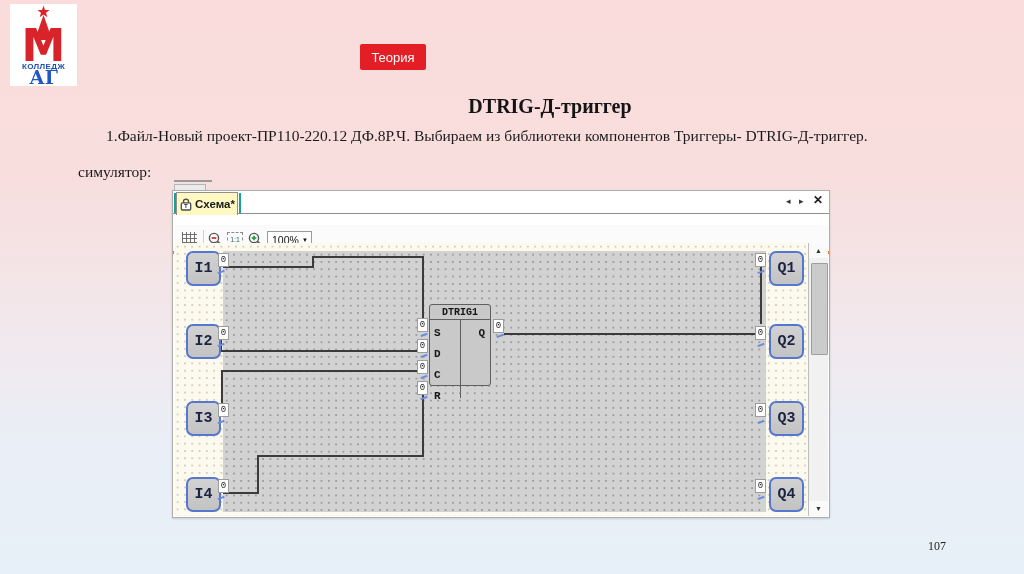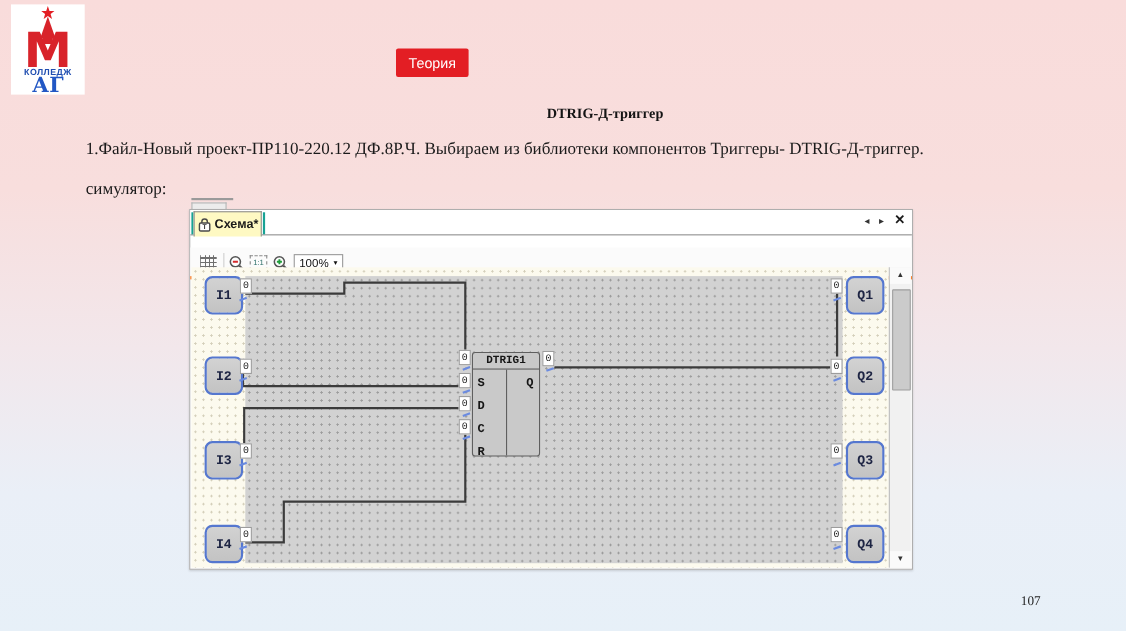--- a/index.html
+++ b/index.html
@@ -11,21 +11,21 @@
   
   .logo{position:absolute;left:10px;top:4px;width:67px;height:82px;background:#fff;}
 
   
   .theory-btn{position:absolute;left:360px;top:44px;width:66px;height:26px;
       background:#e31e24;color:#fff;font-size:13px;display:flex;align-items:center;justify-content:center;
       border-radius:2px;cursor:pointer;}
 
   
   .title{position:absolute;left:350px;top:95px;width:400px;text-align:center;
-      font-family:"Liberation Serif",serif;font-weight:bold;font-size:13px;color:#141414;}
+      font-family:"Liberation Serif",serif;font-weight:bold;font-size:20px;color:#141414;}
   .para{position:absolute;left:78px;width:900px;font-family:"Liberation Serif",serif;
       font-size:15.5px;color:#1a1a1a;white-space:nowrap;}
   .page-num{position:absolute;left:928px;top:539px;width:40px;font-family:"Liberation Serif",serif;
       font-size:12px;color:#222;}
 
   
   .window{position:absolute;left:172px;top:190px;width:656px;height:326px;
       background:#fff;border:1px solid #aeaeae;box-shadow:0 1px 2px rgba(0,0,0,.15);}
   .frag1{position:absolute;left:174px;top:180px;width:38px;height:2px;background:#9a9a9a;}
   .frag2{position:absolute;left:174px;top:184px;width:30px;height:6px;background:#ececec;border:1px solid #b5b5b5;border-bottom:none;}
@@ -57,27 +57,27 @@
   
   .canvas{position:absolute;left:1px;top:52px;width:634px;height:273px;background:#fcfaee;
       background-image:radial-gradient(#d4cfba 1px,transparent 1px);background-size:7.3px 7.3px;overflow:hidden;}
   .gray-area{position:absolute;left:49px;top:8px;width:543px;height:261px;background:#d2d2d2;
       background-image:radial-gradient(#9c9c9c 1px,transparent 1px);background-size:7.3px 7.3px;}
   .wires{position:absolute;left:0;top:0;width:634px;height:273px;}
 
   .io-block{position:absolute;width:35px;height:35px;border:2px solid #5577cf;border-radius:7px;
       background:linear-gradient(#d2d2d2,#c3c3c3);box-sizing:border-box;
       display:flex;align-items:center;justify-content:center;cursor:pointer;}
-  .io-label{font-family:"Liberation Mono",monospace;font-weight:bold;font-size:12px;color:#1d2443;}
+  .io-label{font-family:"Liberation Mono",monospace;font-weight:bold;font-size:15px;color:#1d2443;}
   .pin-box{position:absolute;width:11px;height:14px;background:#fff;border:1px solid #9c9c9c;box-sizing:border-box;
       font-family:"Liberation Mono",monospace;font-size:9px;color:#222;line-height:12px;text-align:center;}
   .pin-mark{position:absolute;width:7px;height:3px;border-bottom:2px solid #6b8be0;transform:rotate(-20deg);}
 
-  .dtrig{position:absolute;left:255px;top:61px;width:62px;height:95px;background:#c9c9c9;
-      border:1.5px solid #5f5f5f;border-radius:3px;box-sizing:border-box;cursor:pointer;margin-top:16px;}
+  .dtrig{position:absolute;left:255px;top:61px;width:62px;height:82px;background:#c9c9c9;
+      border:1.5px solid #5f5f5f;border-radius:3px;box-sizing:border-box;cursor:pointer;}
   .dtrig-header{position:absolute;left:0;top:0;width:100%;height:14px;border-bottom:1.5px solid #5f5f5f;
       font-family:"Liberation Mono",monospace;font-weight:bold;font-size:10px;color:#161616;
       display:flex;align-items:center;justify-content:center;}
   .dtrig-divider{position:absolute;left:30px;top:15px;width:1px;height:78px;background:#5f5f5f;}
   .dpin{position:absolute;font-family:"Liberation Mono",monospace;font-weight:bold;font-size:11px;color:#161616;}
 
   .vscroll{position:absolute;left:635px;top:52px;width:20px;height:273px;background:#f1f1f1;border-left:1px solid #bdbdbd;box-sizing:border-box;}
   .scroll-btn{position:absolute;left:0;width:100%;height:15px;display:flex;align-items:center;justify-content:center;
       font-size:7px;color:#333;background:#fafafa;cursor:pointer;}
   .scroll-thumb{position:absolute;left:2px;top:20px;width:15px;height:90px;background:#cbcbcb;border:1px solid #9e9e9e;border-radius:1px;cursor:grab;}
@@ -95,21 +95,21 @@
       <polygon points="33.5,1.5 35,6 39.5,6 36,8.8 37.3,13.3 33.5,10.5 29.7,13.3 31,8.8 27.5,6 32,6" fill="#e31e24"></polygon>
       <text x="33.5" y="64.5" text-anchor="middle" font-weight="bold" font-size="8" letter-spacing="0.4" fill="#1f4db0">КОЛЛЕДЖ</text>
       <text x="33.5" y="80" text-anchor="middle" font-family="DejaVu Serif, serif" font-weight="bold" font-size="19" fill="#2257c4">АГ</text>
     </svg>
   </div>
 
   <div class="theory-btn">Теория</div>
 
   <div class="title">DTRIG-Д-триггер</div>
 
-  <div class="para" style="top:127px;">1.Файл-Новый проект-ПР110-220.12 ДФ.8Р.Ч.  Выбираем из библиотеки компонентов Триггеры- DTRIG-Д-триггер.</div>
+  <div class="para" style="top:127px;margin-left:28px;">1.Файл-Новый проект-ПР110-220.12 ДФ.8Р.Ч.  Выбираем из библиотеки компонентов Триггеры- DTRIG-Д-триггер.</div>
   <div class="para" style="top:163px;">симулятор:</div>
 
   <div class="frag1"></div>
   <div class="frag2"></div>
 
   <div class="window">
 
     <div class="tabbar">
       <div class="teal-l"></div>
       <div class="tab">

